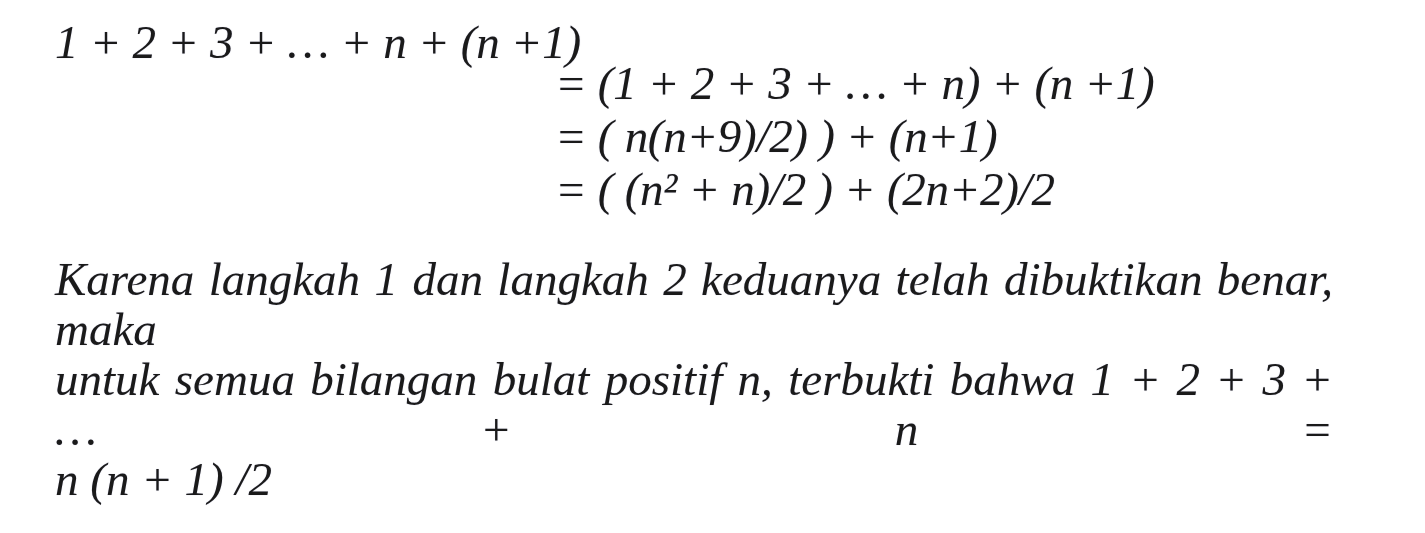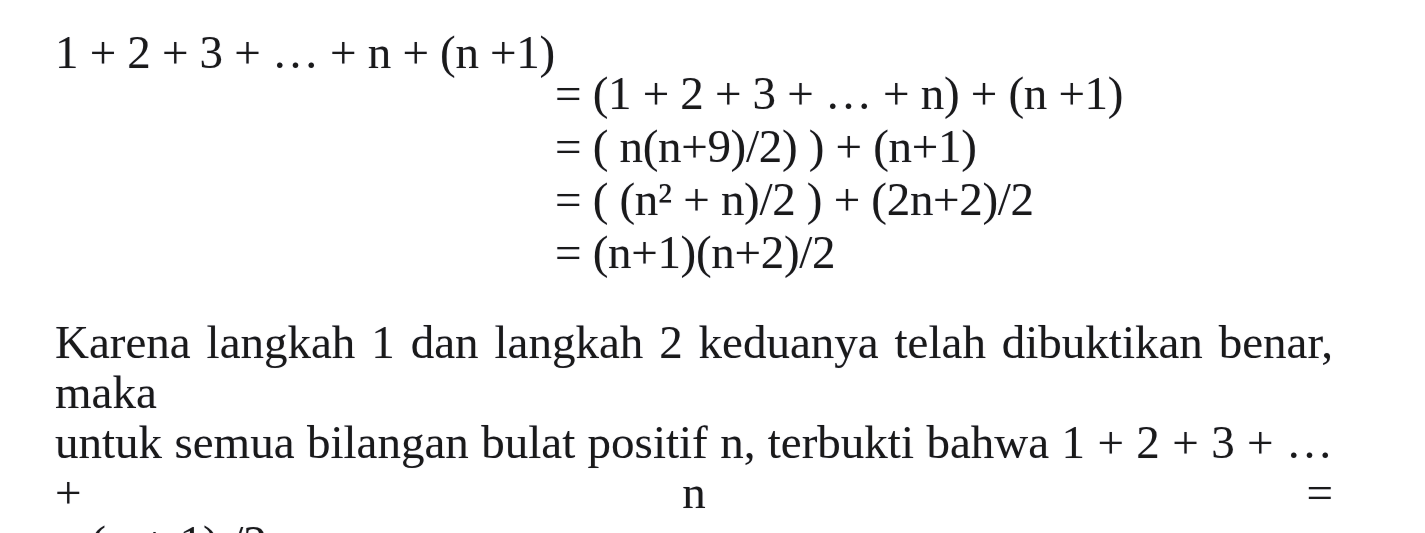--- a/index.html
+++ b/index.html
@@ -14,24 +14,25 @@
     position: relative;
     font-family: "Liberation Serif", "DejaVu Serif", serif;
     color: #1a1a1a;
   }
   .doc {
     position: absolute;
     top: 0;
     left: 0;
     width: 1157px;
     height: 533px;
-    padding: 26px 0 0 55px;
+    padding: 16px 0 0 55px;
     box-sizing: border-box;
     
     text-shadow: 0 0 1px rgba(20, 20, 110, 0.28);
+    font-style: italic;
   }
   
   .derivation {
     display: flex;
     align-items: flex-start;
     font-size: 47px;
     line-height: 53px;
     letter-spacing: -0.3px;
   }
   .eq-lhs {
@@ -65,21 +66,20 @@
 <body>
 
 <div class="doc">
 
   <div class="derivation">
     <div class="eq-lhs">1 + 2 + 3 + … + n + (n +1)</div>
     <div class="eq-steps">
       <div class="eq-step">= (1 + 2 + 3 + … + n) + (n +1)</div>
       <div class="eq-step">= ( n(n+9)/2) ) + (n+1)</div>
       <div class="eq-step">= ( (n² + n)/2 ) + (2n+2)/2</div>
-      <div class="eq-step">= (n+1)(n+2)/2</div>
     </div>
   </div>
 
   <div class="conclusion">
     <div class="c-line justify">Karena langkah 1 dan langkah 2 keduanya telah dibuktikan benar, maka</div>
     <div class="c-line justify">untuk semua bilangan bulat positif n, terbukti bahwa 1 + 2 + 3 + … + n =</div>
     <div class="c-line">n (n + 1) /2</div>
   </div>
 
 </div>

